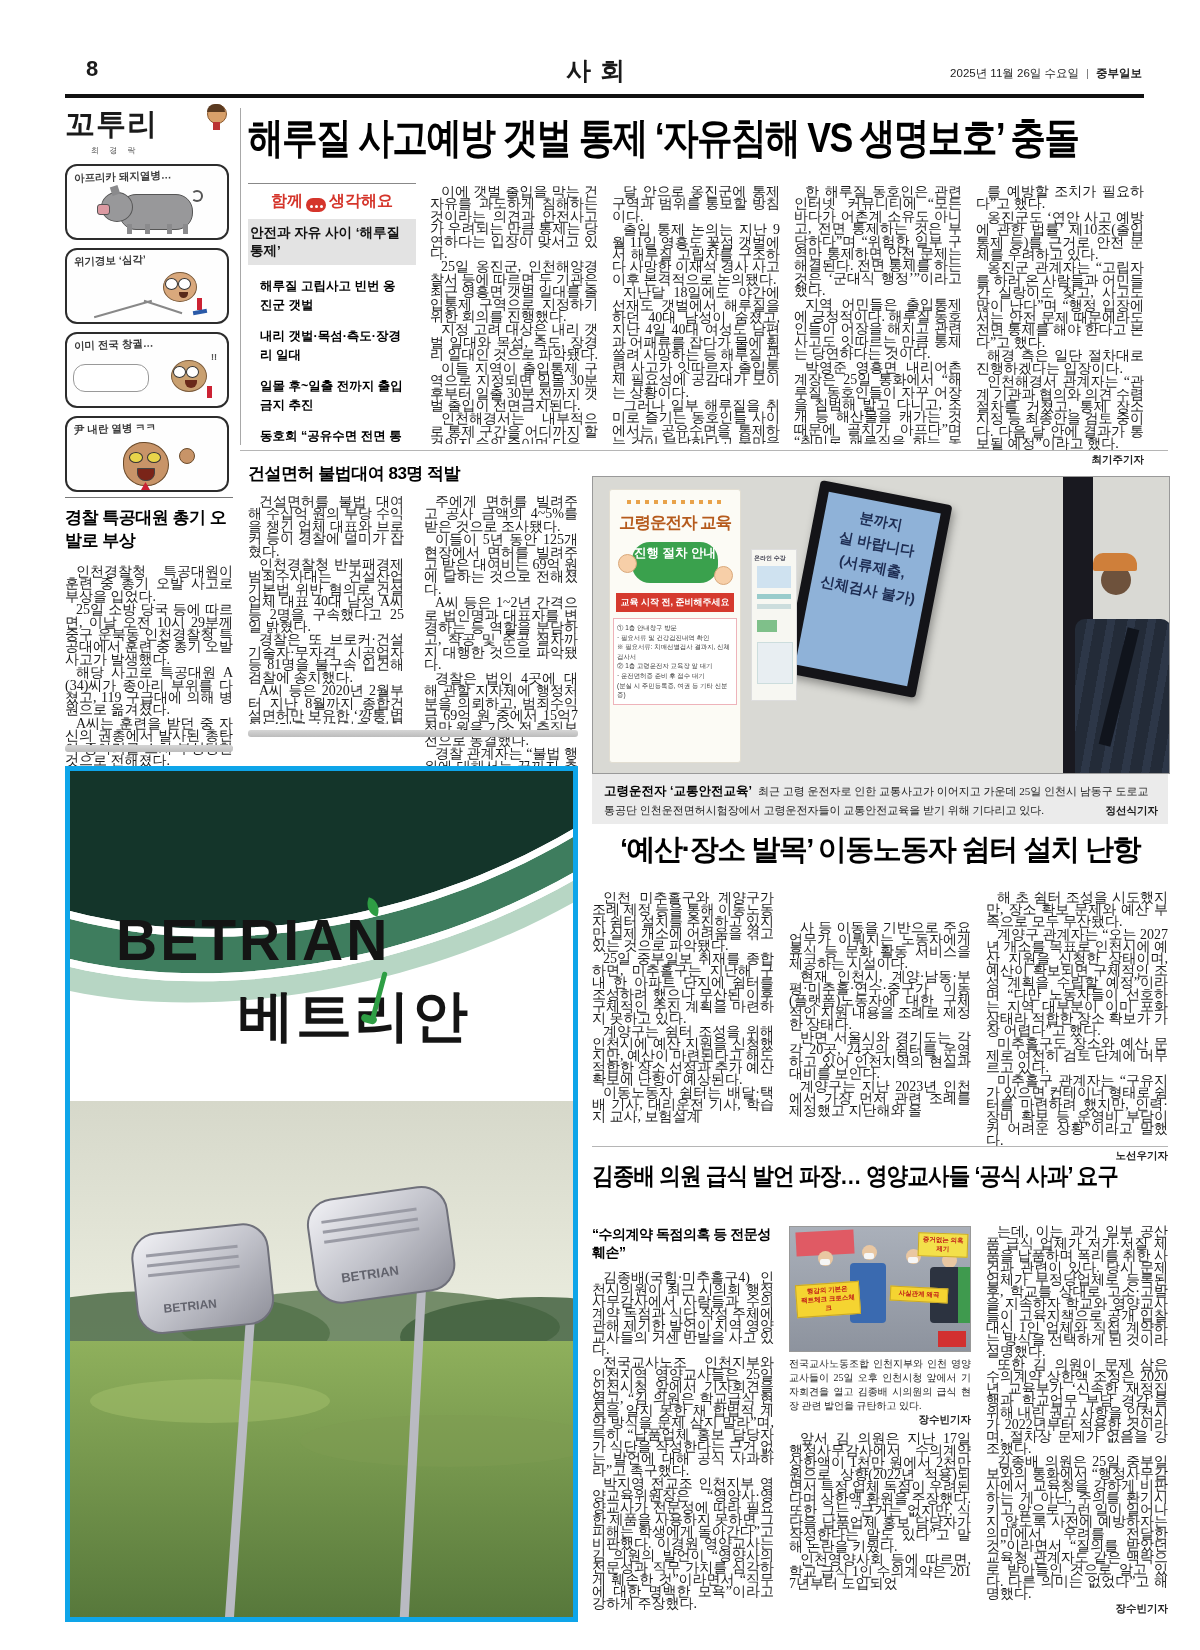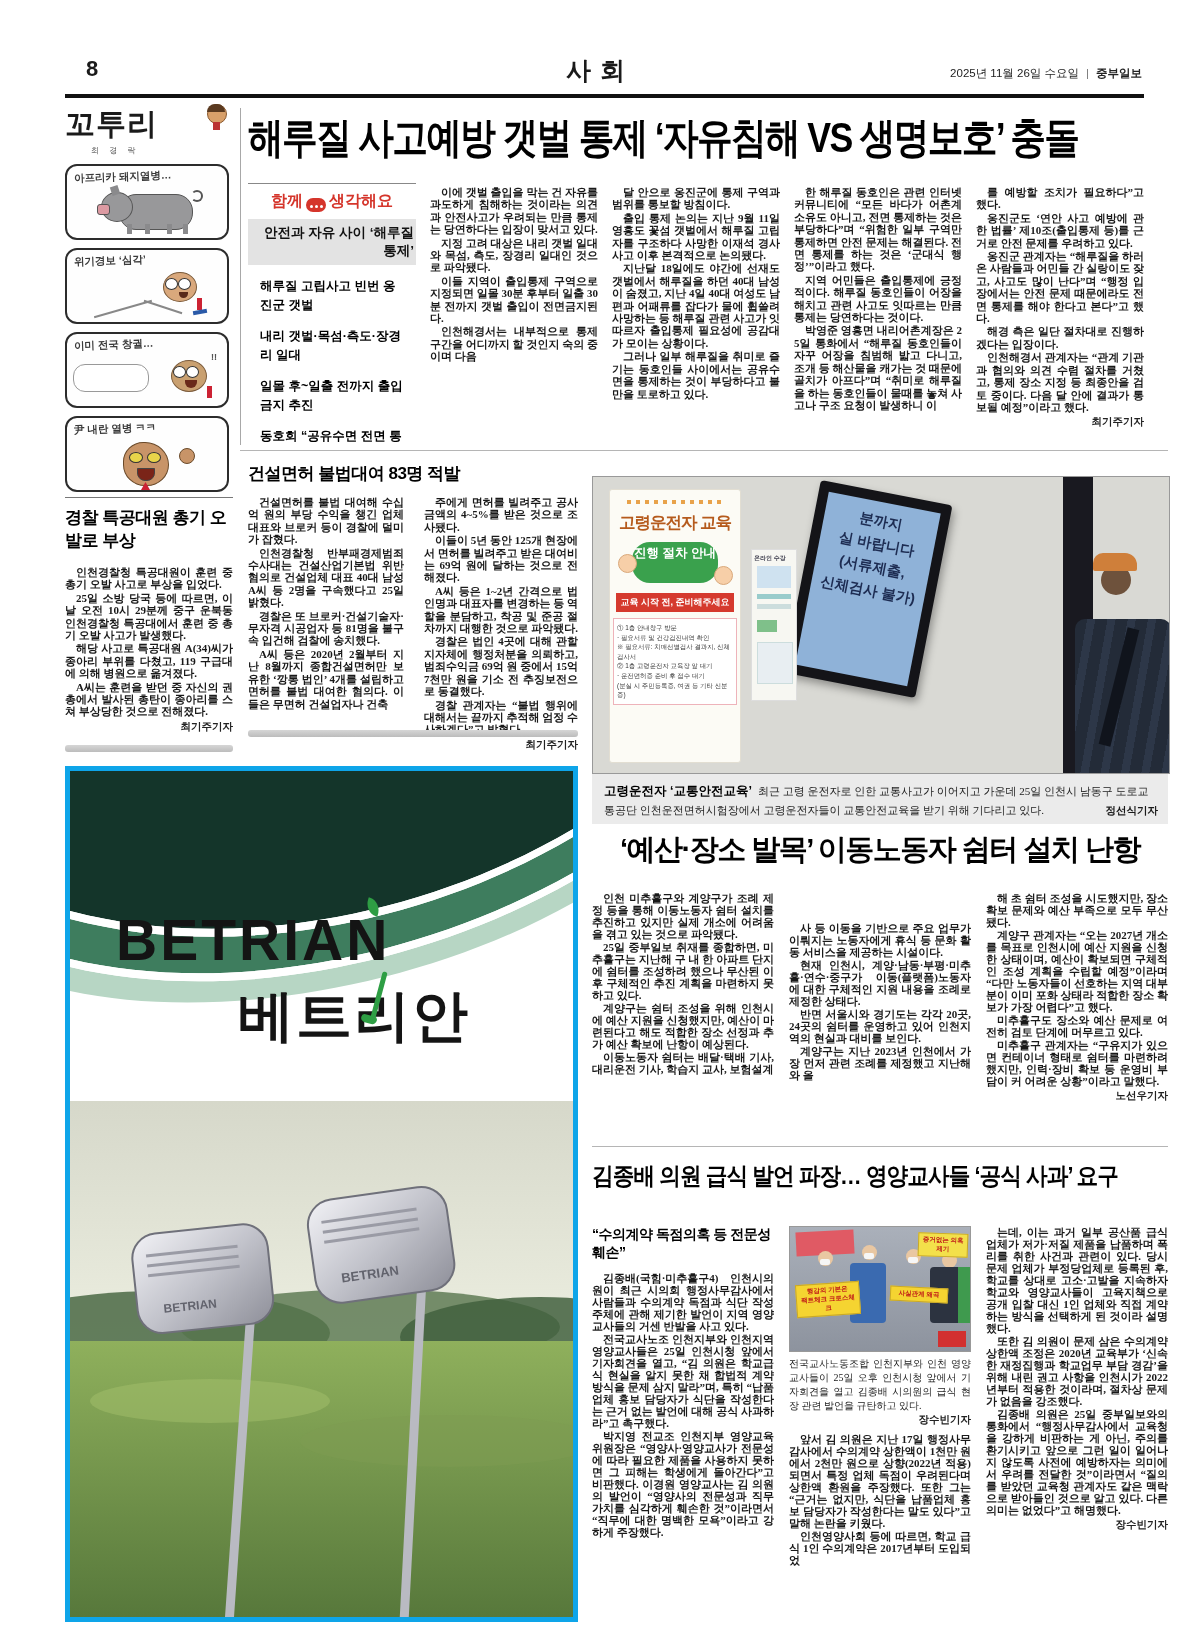--- a/index.html
+++ b/index.html
@@ -10,34 +10,34 @@
   .pagenum{left:86px;top:56px;font:700 22px "Liberation Sans",sans-serif;}
   .section{left:0;top:54px;width:1200px;text-align:center;font:800 25px "Liberation Sans",sans-serif;letter-spacing:9px;}
   .dateline{right:58px;top:66px;font:400 11.5px "Liberation Sans",sans-serif;color:#222;}
   .dateline b{font-weight:800;}
   .dateline .sep{margin:0 7px;color:#777;}
   .hdrule{left:65px;top:94px;width:1079px;height:3.5px;background:#111;}
   .thinrule{background:#b5b5b5;height:1px;}
   .vrule{width:1px;background:#a8a8a8;}
   .gbar{height:7px;border-radius:3px;background:linear-gradient(#d6d6d6,#bcbcbc);}
   
-  .para{font-size:11px;line-height:12.4px;text-align:justify;margin:0 0 1px 0;text-indent:11px;
-        word-break:break-all;color:#191919;font-weight:bold;}
+  .para{font-size:14px;line-height:12.4px;text-align:justify;margin:0 0 1px 0;text-indent:11px;
+        word-break:break-all;color:#191919;}
   .tight .para{line-height:12px;}
   .byline{text-align:right;font:700 10.5px "Liberation Sans",sans-serif;color:#222;margin-top:2px;}
   .smalltitle{font:800 17px "Liberation Sans",sans-serif;letter-spacing:-0.5px;color:#000;}
   
   .headline{left:248px;top:110px;width:900px;font:900 42px "Liberation Sans",sans-serif;letter-spacing:-2px;
             white-space:nowrap;transform:scaleX(.85);transform-origin:left top;color:#000;}
   .kickerbox{border-top:1px solid #888;padding-top:7px;text-align:center;}
   .kicker{font:800 16px "Liberation Sans",sans-serif;color:#d5352b;}
   .bubble{display:inline-block;width:20px;height:14px;background:#d5352b;border-radius:7px;vertical-align:-2px;
           margin:0 3px;text-align:center;line-height:10px;}
   .bubble i{display:inline-block;width:3px;height:3px;background:#fff;border-radius:50%;margin:0 1px;}
-  .topicbox{margin-top:7px;background:#e3e3e3;padding:5px 2px;text-align:right;
+  .topicbox{margin-top:7px;background:#e3e3e3;padding:5px 2px;text-align:left;
             font:700 13.5px "Liberation Sans",sans-serif;color:#111;}
   .sumgrp{margin-top:10px;}
   .sum-line{font:700 12.5px "Liberation Sans",sans-serif;line-height:1.52;margin:12px;color:#000;text-align:left;}
   
   .ctitle{font:900 30px "Liberation Sans",sans-serif;letter-spacing:1px;transform:rotate(-1deg);}
   .cauthor{font:400 8px "Liberation Sans",sans-serif;color:#555;letter-spacing:4px;margin-left:26px;}
   .panel{position:relative;width:160px;height:72px;border:2.2px solid #2c2c2c;border-radius:12px;
          margin-bottom:8px;background:#fefefe;overflow:hidden;}
   .pcap{position:absolute;left:7px;top:4px;font:700 10.5px "Liberation Sans",sans-serif;color:#3a3a3a;transform:rotate(-2deg);}
   
@@ -193,40 +193,41 @@
         <p class="sum-line">일몰 후~일출 전까지 출입금지 추진</p>
       </div>
     <div class="sumgrp">
         <p class="sum-line">동호회 “공유수면 전면 통제는 부당”</p>
         <p class="sum-line">어민 “어장 침범·사고 예방” 긍정적</p>
       </div>
 
   </div>
   <div class="abs" style="left:430px;top:186px;width:168px;height:258px;overflow:hidden;">
       <p class="para">이에 갯벌 출입을 막는 건 자유를 과도하게 침해하는 것이라는 의견과 안전사고가 우려되는 만큼 통제는 당연하다는 입장이 맞서고 있다.</p>
+      <p class="para">25일 옹진군, 인천해양경찰서 등에 따르면 두 기관은 최근 영흥면 갯벌 일대를 출입통제 구역으로 지정하기 위한 회의를 진행했다.</p>
       <p class="para">지정 고려 대상은 내리 갯벌 일대와 목섬, 측도, 장경리 일대인 것으로 파악됐다.</p>
       <p class="para">이들 지역이 출입통제 구역으로 지정되면 일몰 30분 후부터 일출 30분 전까지 갯벌 출입이 전면금지된다.</p>
       <p class="para">인천해경서는 내부적으로 통제 구간을 어디까지 할 것인지 숙의 중이며 다음</p>
     </div>
   <div class="abs" style="left:612px;top:186px;width:168px;height:258px;overflow:hidden;">
       <p class="para">달 안으로 옹진군에 통제 구역과 범위를 통보할 방침이다.</p>
       <p class="para">출입 통제 논의는 지난 9월 11일 영흥도 꽃섬 갯벌에서 해루질 고립자를 구조하다 사망한 이재석 경사 사고 이후 본격적으로 논의됐다.</p>
       <p class="para">지난달 18일에도 야간에 선재도 갯벌에서 해루질을 하던 40대 남성이 숨졌고, 지난 4일 40대 여성도 남편과 어패류를 잡다가 물에 휩쓸려 사망하는 등 해루질 관련 사고가 잇따르자 출입통제 필요성에 공감대가 모이는 상황이다.</p>
       <p class="para">그러나 일부 해루질을 취미로 즐기는 동호인들 사이에서는 공유수면을 통제하는 것이 부당하다고 불만을 토로하고 있다.</p>
     </div>
   <div class="abs" style="left:794px;top:186px;width:168px;height:258px;overflow:hidden;">
       <p class="para">한 해루질 동호인은 관련 인터넷 커뮤니티에 “모든 바다가 어촌계 소유도 아니고, 전면 통제하는 것은 부당하다”며 “위험한 일부 구역만 통제하면 안전 문제는 해결된다. 전면 통제를 하는 것은 ‘군대식 행정’”이라고 했다.</p>
       <p class="para">지역 어민들은 출입통제에 긍정적이다. 해루질 동호인들이 어장을 해치고 관련 사고도 잇따르는 만큼 통제는 당연하다는 것이다.</p>
       <p class="para">박영준 영흥면 내리어촌계장은 25일 통화에서 “해루질 동호인들이 자꾸 어장을 침범해 밟고 다니고, 조개 등 해산물을 캐가는 것 때문에 골치가 아프다”며 “취미로 해루질을 하는 동호인들이 물때를 놓쳐 사고나 구조 요청이 발생하니 이</p>
     </div>
   <div class="abs" style="left:976px;top:186px;width:168px;height:258px;">
     <div>
         <p class="para">를 예방할 조치가 필요하다”고 했다.</p>
         <p class="para">옹진군도 ‘연안 사고 예방에 관한 법률’ 제10조(출입통제 등)를 근거로 안전 문제를 우려하고 있다.</p>
-        <p class="para">옹진군 관계자는 “해루질을 하러 온 사람들과 어민들 간 실랑이도 잦고, 사고도 많이 난다”며 “행정 입장에서는 안전 문제 때문에라도 전면 통제를 해야 한다고 본다”고 했다.</p>
+        <p class="para">옹진군 관계자는 “고립자를 하러 온 사람들과 어민들 간 실랑이도 잦고, 사고도 많이 난다”며 “행정 입장에서는 안전 문제 때문에라도 전면 통제를 해야 한다고 본다”고 했다.</p>
         <p class="para">해경 측은 일단 절차대로 진행하겠다는 입장이다.</p>
         <p class="para">인천해경서 관계자는 “관계 기관과 협의와 의견 수렴 절차를 거쳤고, 통제 장소 지정 등 최종안을 검토 중이다. 다음 달 안에 결과가 통보될 예정”이라고 했다.</p>
       </div>
     <div class="byline">최기주기자</div>
   </div>
 
   <div class="abs thinrule" style="left:240px;top:450px;width:928px;"></div>
 
   <div class="abs thinrule" style="left:65px;top:497px;width:168px;background:#777;"></div>
   <div class="abs" style="left:65px;top:506px;width:168px;">

